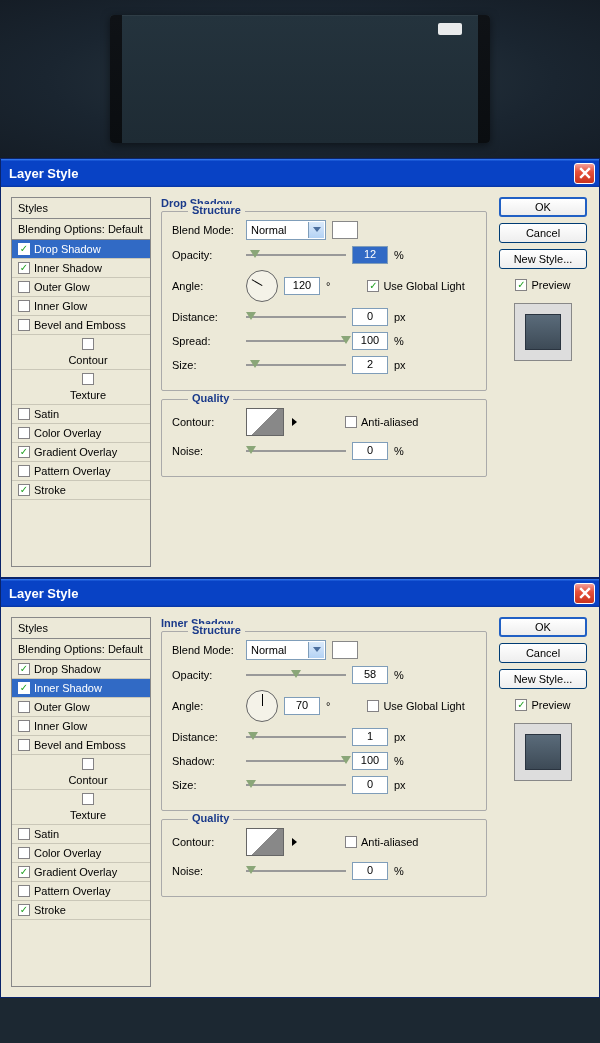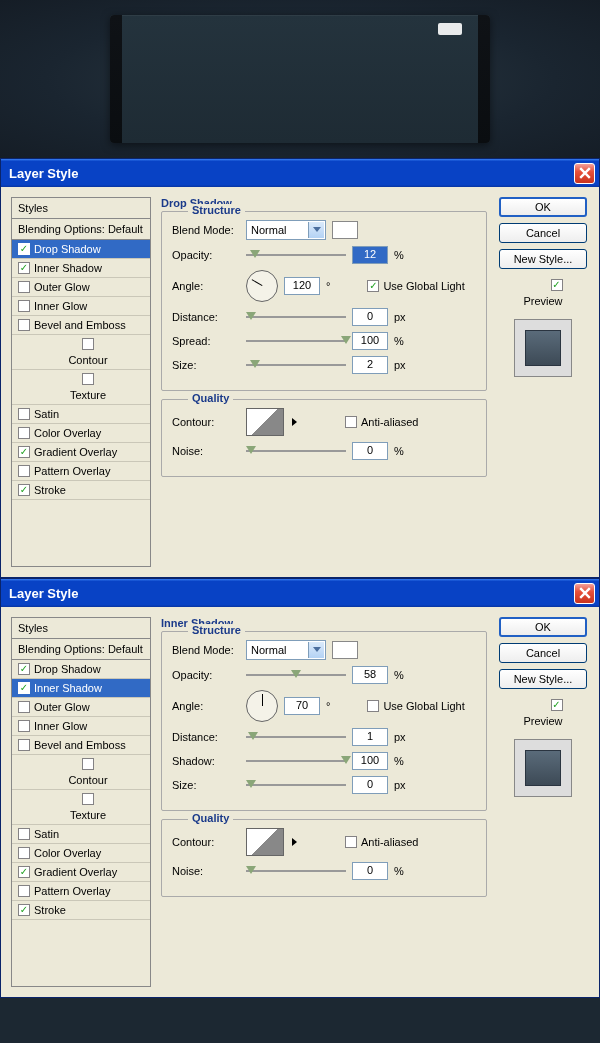--- a/index.html
+++ b/index.html
@@ -52,21 +52,21 @@
 .angle-hand { position:absolute; left:50%; top:50%; width:12px; height:1px; background:#000; transform-origin:0 0; }
 .inline-check { display:inline-flex; align-items:center; gap:4px; font-size:11px;margin-left:31px; }
 .contour-swatch { width:38px; height:28px; border:1px solid #666; background:linear-gradient(135deg,#fff 0%,#fff 49%,#888 50%,#888 100%); position:relative; }
 .contour-arrow { position:absolute; right:-14px; top:50%; transform:translateY(-50%); width:0; height:0; border-left:5px solid #000; border-top:4px solid transparent; border-bottom:4px solid transparent; }
 .knockout-row { text-align:center; margin-top:6px; }
 
 
 .right-panel { width:92px; display:flex; flex-direction:column; gap:6px; align-items:center; }
 .btn { width:88px; height:20px; border:1px solid #003c74; background:linear-gradient(to bottom,#fff,#eee); border-radius:3px; font-size:11px; cursor:pointer; text-align:center; line-height:18px; }
 .btn.default { border:2px solid #2160c4; line-height:16px; }
-.preview-check { display:flex; align-items:flex-end; gap:4px; font-size:11px; margin-top:4px;flex-direction:column; }
+.preview-check { display:flex; align-items:flex-start; gap:4px; font-size:11px; margin-top:4px; }
 .preview-thumb { width:58px; height:58px; border:1px solid #888; background:#ddd; display:flex; align-items:center; justify-content:center; margin-top:6px; }
 .preview-thumb-inner { width:36px; height:36px; background:linear-gradient(to bottom,#5a6b7a,#3d4a56); border:1px solid #2a3440; }
 </style>
 </head>
 <body>
 
 <div class="preview-area">
   <div class="glass-panel">
     <div class="glass-highlight"></div>
   </div>

